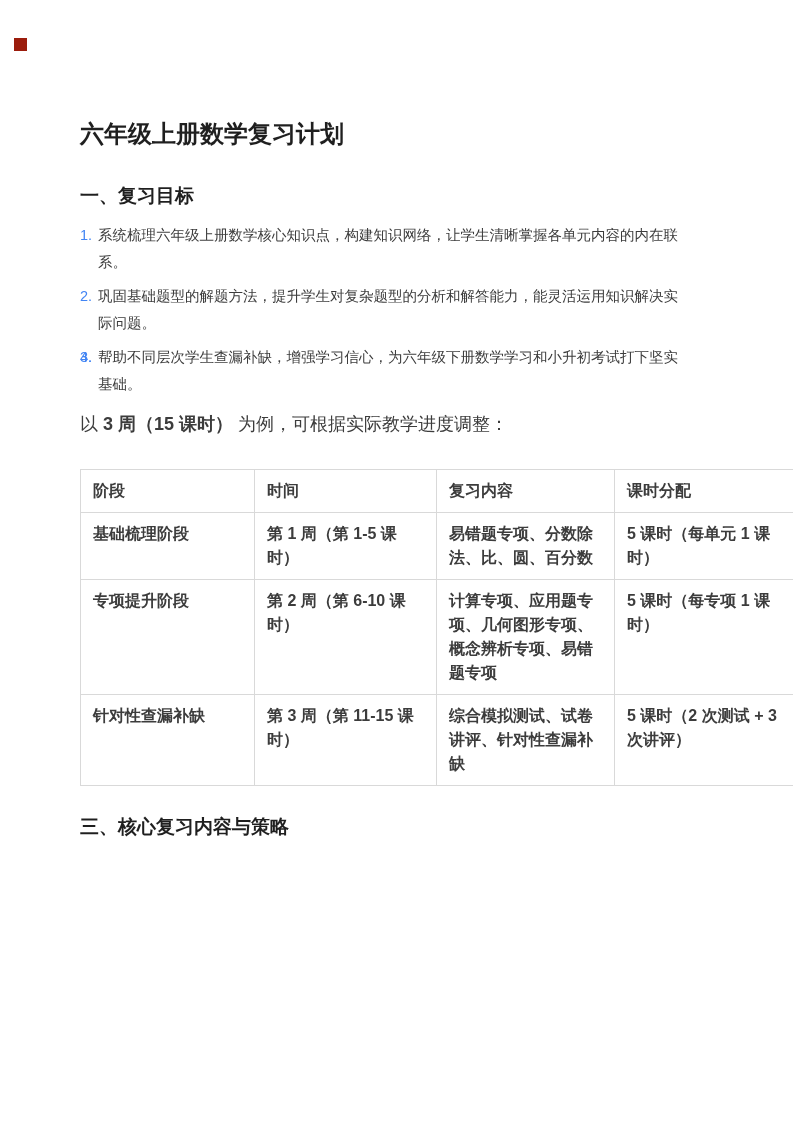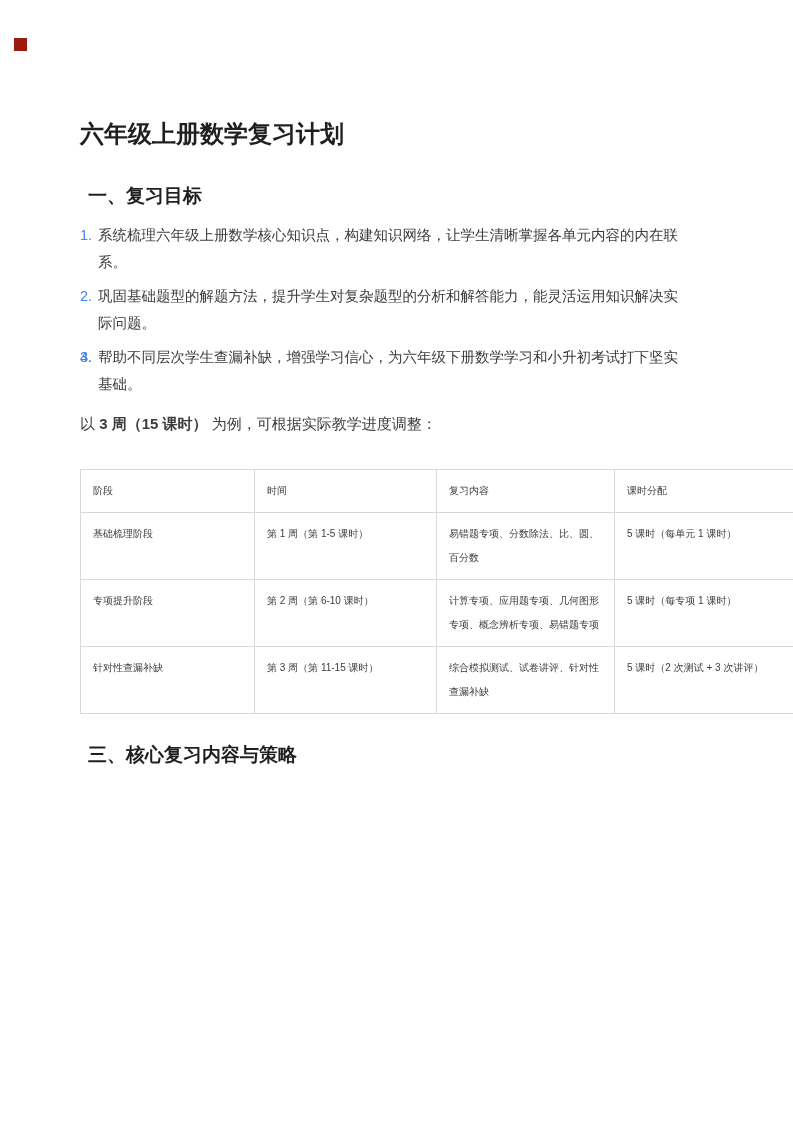--- a/index.html
+++ b/index.html
@@ -30,21 +30,21 @@
     width: 601px;
   }
   h1.doc-title {
     margin: 0;
     font-size: 24px;
     line-height: 32px;
     font-weight: 700;
     color: var(--heading, #1f1f1f);
   }
   h2.sec-heading {
-    margin: 8px;
+    margin: 0;
     font-size: 19px;
     line-height: 26px;
     font-weight: 700;
     color: var(--heading, #1f1f1f);
   }
   h2.sec-goals   { margin-top: 33px; }
   h2.sec-time    { margin-top: 0; }
   h2.sec-core    { margin-top: 28px; }
   ol.goals {
     list-style: none;
@@ -60,38 +60,38 @@
     color: var(--body, #3c3c3c);
   }
   ol.goals li .num {
     position: absolute;
     left: 0;
     top: 0;
     color: var(--list-num, #4285f4);
   }
   p.intro {
     margin: 13px 0 0 0;
-    font-size: 15px;
+    font-size: 18px;
     line-height: 26px;
     color: var(--body, #3c3c3c);
   }
   p.intro strong { font-weight: 700; color: var(--body, #3c3c3c); }
   table.schedule {
     margin-top: 32px;
     border-collapse: collapse;
     table-layout: fixed;
     width: 617px;
   }
   table.schedule th,
   table.schedule td {
     border: 1px solid var(--border, #d9d9d9);
     padding: 9px 12px;
-    font-size: 10px;
+    font-size: 16px;
     line-height: 24px;
-    font-weight: 400;
+    font-weight: 700;
     text-align: left;
     vertical-align: top;
     color: var(--body, #3c3c3c);
     word-break: normal;
     overflow-wrap: break-word;
   }
   .col-1 { width: 149px; }
   .col-2 { width: 157px; }
   .col-3 { width: 153px; }
   .col-4 { width: 158px; }

